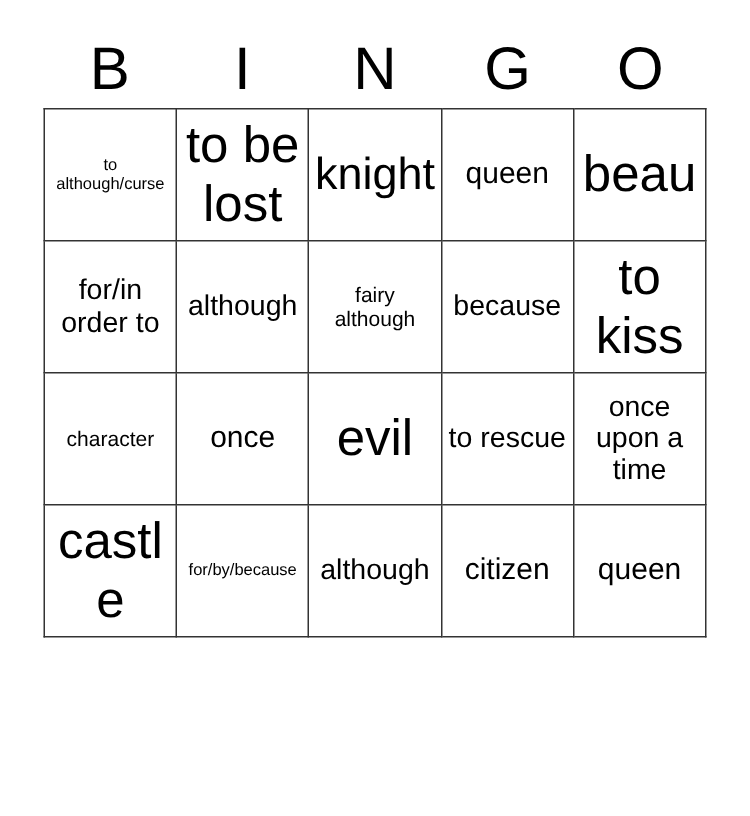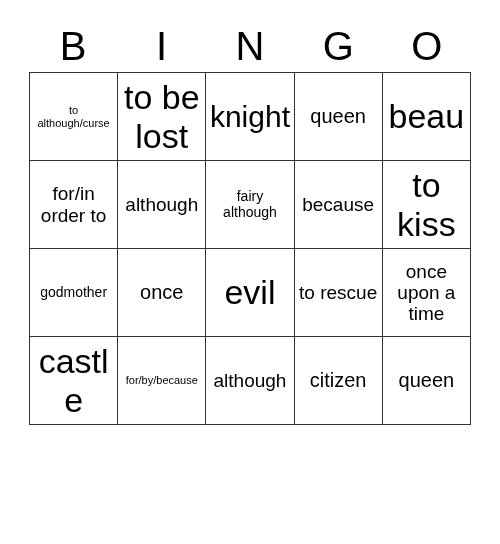--- a/index.html
+++ b/index.html
@@ -89,21 +89,21 @@
         <td class="fs-xxl">beau</td>
       </tr>
       <tr>
         <td class="fs-md">for/in order to</td>
         <td class="fs-md">although</td>
         <td class="fs-sm">fairy although</td>
         <td class="fs-md">because</td>
         <td class="fs-xxl">to kiss</td>
       </tr>
       <tr>
-        <td class="fs-sm">godmother</td>
+        <td class="fs-sm">character</td>
         <td class="fs-lg">once</td>
         <td class="fs-xxl">evil</td>
         <td class="fs-md">to rescue</td>
         <td class="fs-md">once upon a time</td>
       </tr>
       <tr>
         <td class="fs-xxl">castle</td>
         <td class="fs-xs">for/by/because</td>
         <td class="fs-md">although</td>
         <td class="fs-lg">citizen</td>

